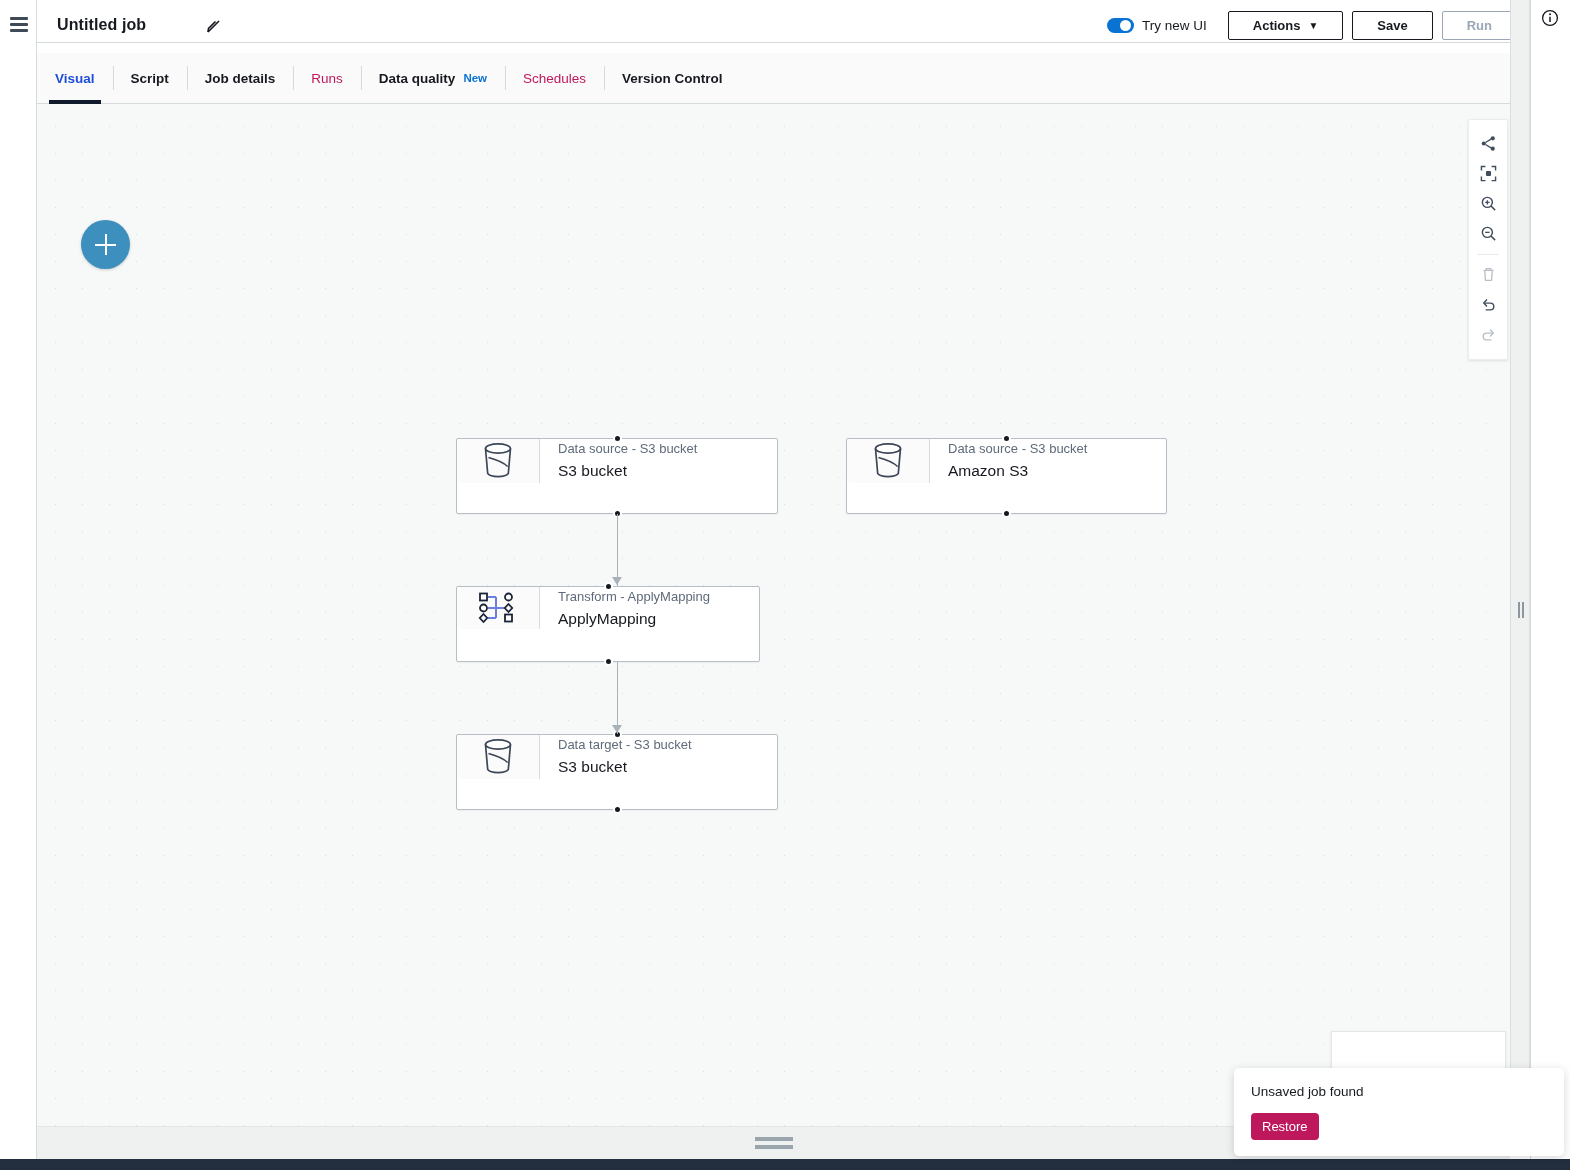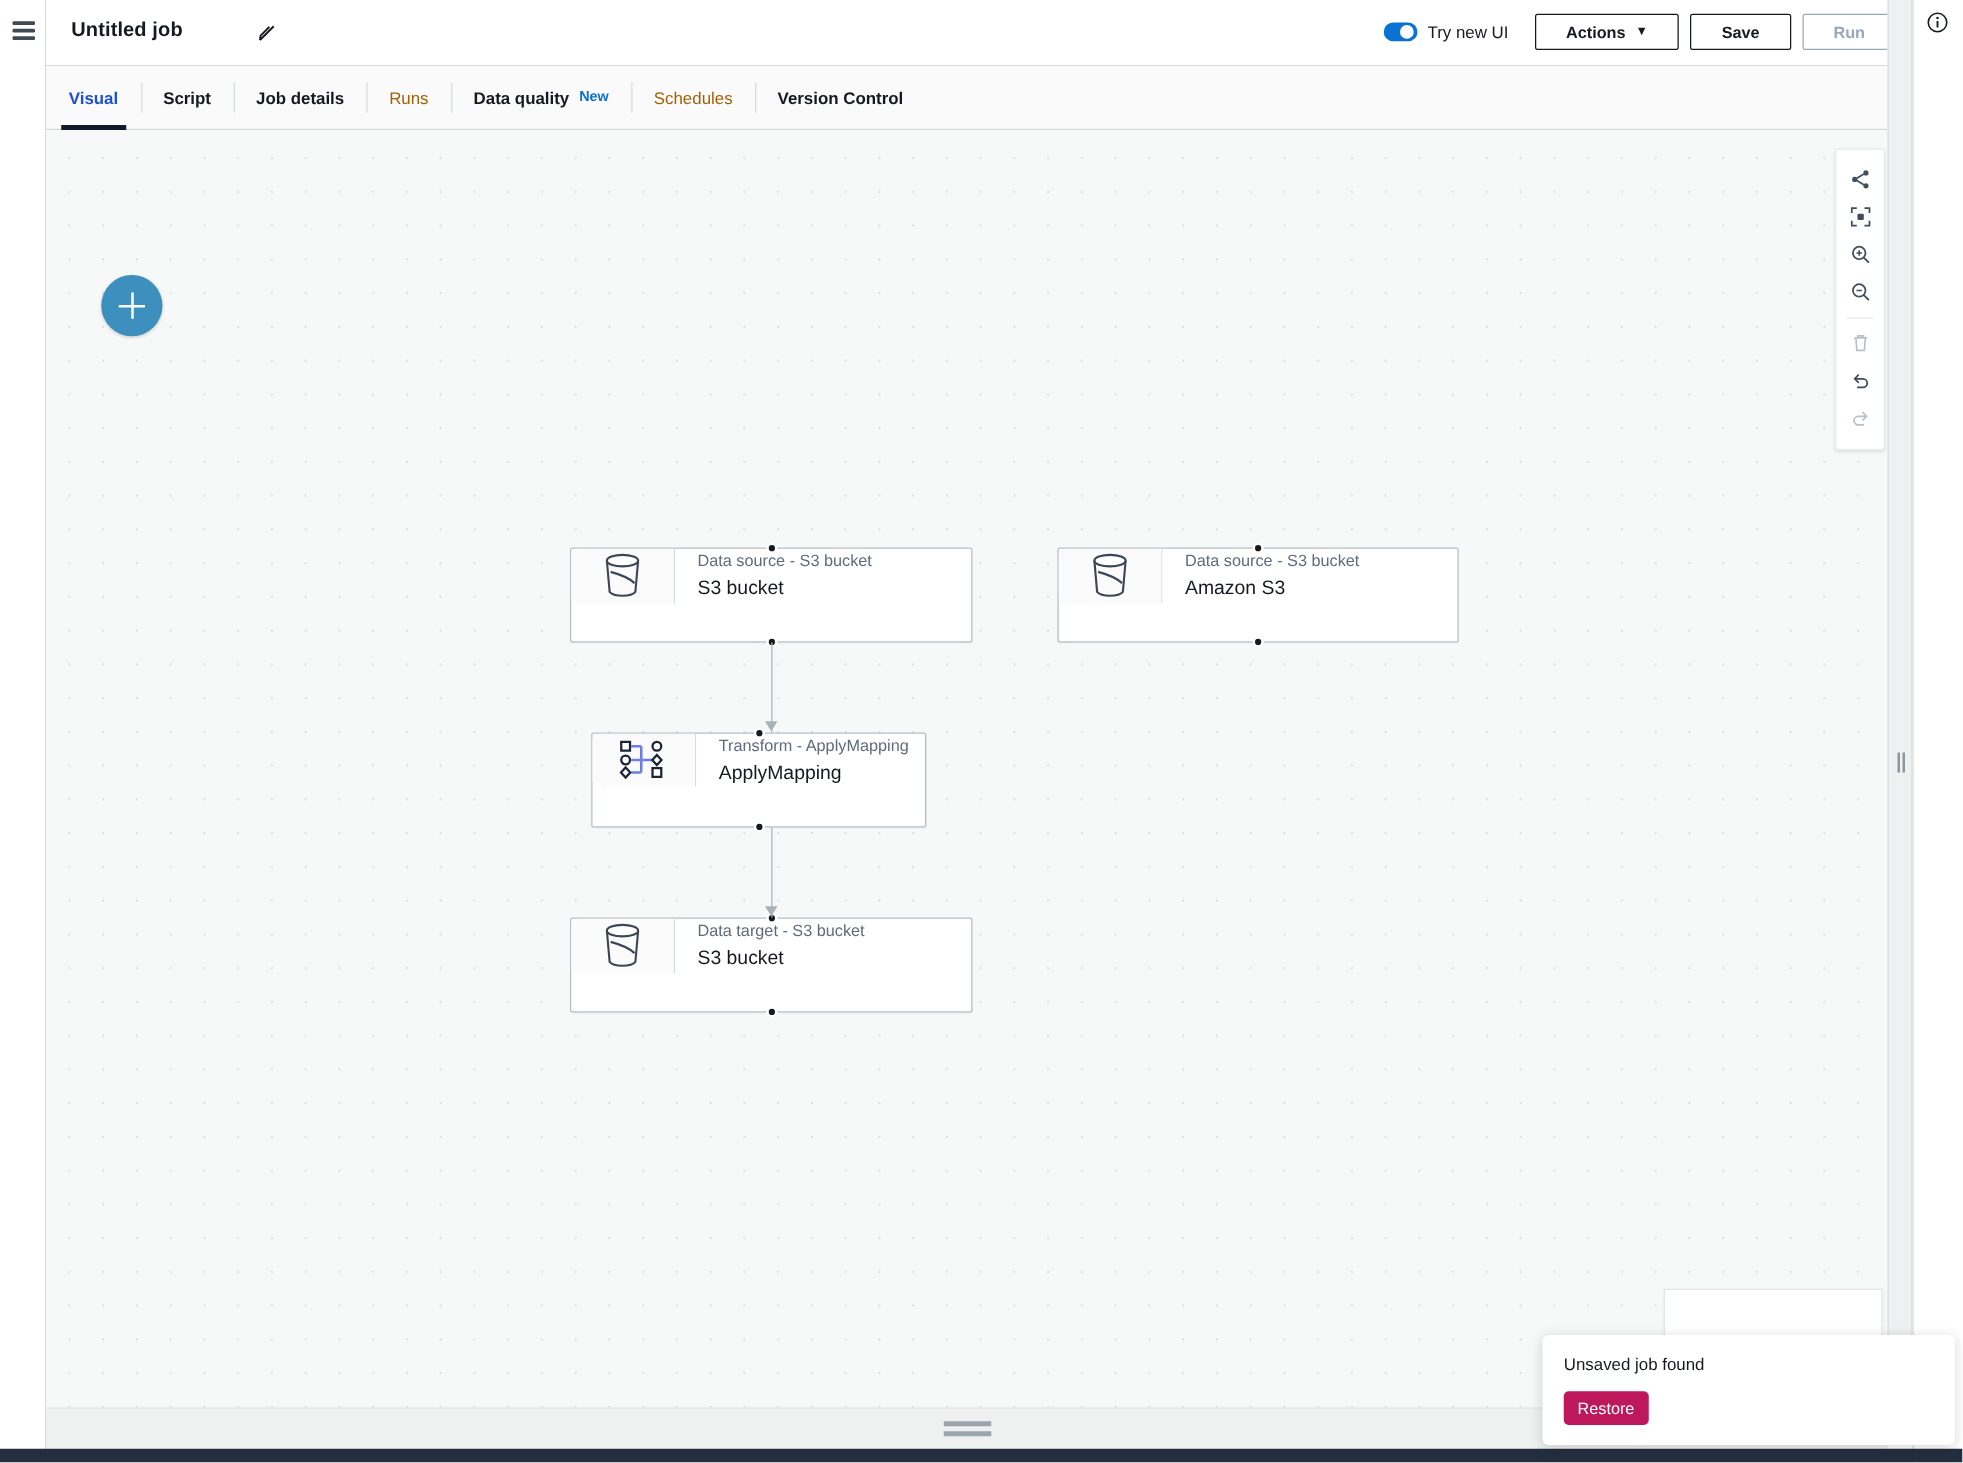--- a/index.html
+++ b/index.html
@@ -22,21 +22,21 @@
 
   
   .right-rail {
     position:absolute; right:0; top:0; width:40px; height:1170px;
     background:#ffffff; border-left:1px solid #d5dbdb;
   }
   .info-icon { position:absolute; right:10px; top:8px; width:20px; height:20px; cursor:pointer; }
 
   
   .header {
-    position:absolute; left:37px; top:0; width:1493px; height:53px;
+    position:absolute; left:37px; top:0; width:1493px; height:43px;
     background:#ffffff; border-bottom:1px solid #d5dbdb;
   }
   .job-title {
     position:absolute; left:20px; top:16px;
     font-size:16px; font-weight:bold; color:#16191f; letter-spacing:.1px;
   }
   .edit-pencil { position:absolute; left:168px; top:18px; width:17px; height:17px; cursor:pointer; }
 
   .hdr-right { position:absolute; right:13px; top:11px; display:flex; align-items:center; gap:0;justify-content:space-between; }
   .toggle-wrap { display:flex; align-items:center; margin-right:12px; cursor:pointer; }
@@ -69,21 +69,21 @@
     font-size:13.5px; font-weight:bold; color:#16191f; cursor:pointer;
     white-space:nowrap;
   }
   .tab + .tab::before{
     content:""; position:absolute; left:0; top:13px; bottom:13px; width:1px; background:#d5dbdb;
   }
   .tab.active { color:#1d4ed8; }
   .tab.active::after{
     content:""; position:absolute; left:12px; right:12px; bottom:-1px; height:4px; background:#0f1b2a;
   }
-  .tab.muted { color:#a16207; font-weight:normal; cursor:default; }
+  .tab.muted { color:#be185d; font-weight:normal; cursor:default; }
   .tab .newbadge { margin-left:8px; font-size:11.5px; font-weight:bold; color:#0972d3; }
 
   
   .canvas {
     position:absolute; left:37px; top:104px; width:1493px; height:1040px;
     background-color:#f7f8f8;
     background-image:radial-gradient(circle, #dcdfe2 0.9px, transparent 1px);
     background-size:27px 27px;
     background-position:5px 9px;
     overflow:hidden;
@@ -275,21 +275,21 @@
               <path d="M10.5 18.5 C18 20.5 25 23 29.6 27.5" stroke="#3c4657" stroke-width="1.7" fill="none"></path>
             </svg>
           </div>
           <div class="node-txt">
             <div class="node-sub">Data source - S3 bucket</div>
             <div class="node-title">Amazon S3</div>
           </div>
           <div class="port top"></div>
           <div class="port bottom"></div>
         </div>
-        <div class="node" style="left: 419px; top: 482px; width: 268px; margin-left: 17px;">
+        <div class="node" style="left: 419px; top: 482px; width: 304px;">
           <div class="node-ico">
             <svg width="48" height="42" viewBox="0 0 48 42">
               <path d="M14 10h8 M14 21h8 M14 31h8 M22 10v21" stroke="#6a7fe0" stroke-width="2" fill="none"></path>
               <path d="M22 21h9" stroke="#6a7fe0" stroke-width="2"></path>
               <rect x="6" y="6.5" width="7" height="7" stroke="#1b2436" stroke-width="1.8" fill="#fff"></rect>
               <circle cx="9.5" cy="21" r="3.5" stroke="#1b2436" stroke-width="1.8" fill="#fff"></circle>
               <path d="M9.5 27 L13.2 31 L9.5 35 L5.8 31 Z" stroke="#1b2436" stroke-width="1.8" fill="#fff"></path>
               <circle cx="34.5" cy="10" r="3.5" stroke="#1b2436" stroke-width="1.8" fill="#fff"></circle>
               <path d="M34.5 17 L38.2 21 L34.5 25 L30.8 21 Z" stroke="#1b2436" stroke-width="1.8" fill="#fff"></path>
               <rect x="31" y="27.5" width="7" height="7" stroke="#1b2436" stroke-width="1.8" fill="#fff"></rect>

